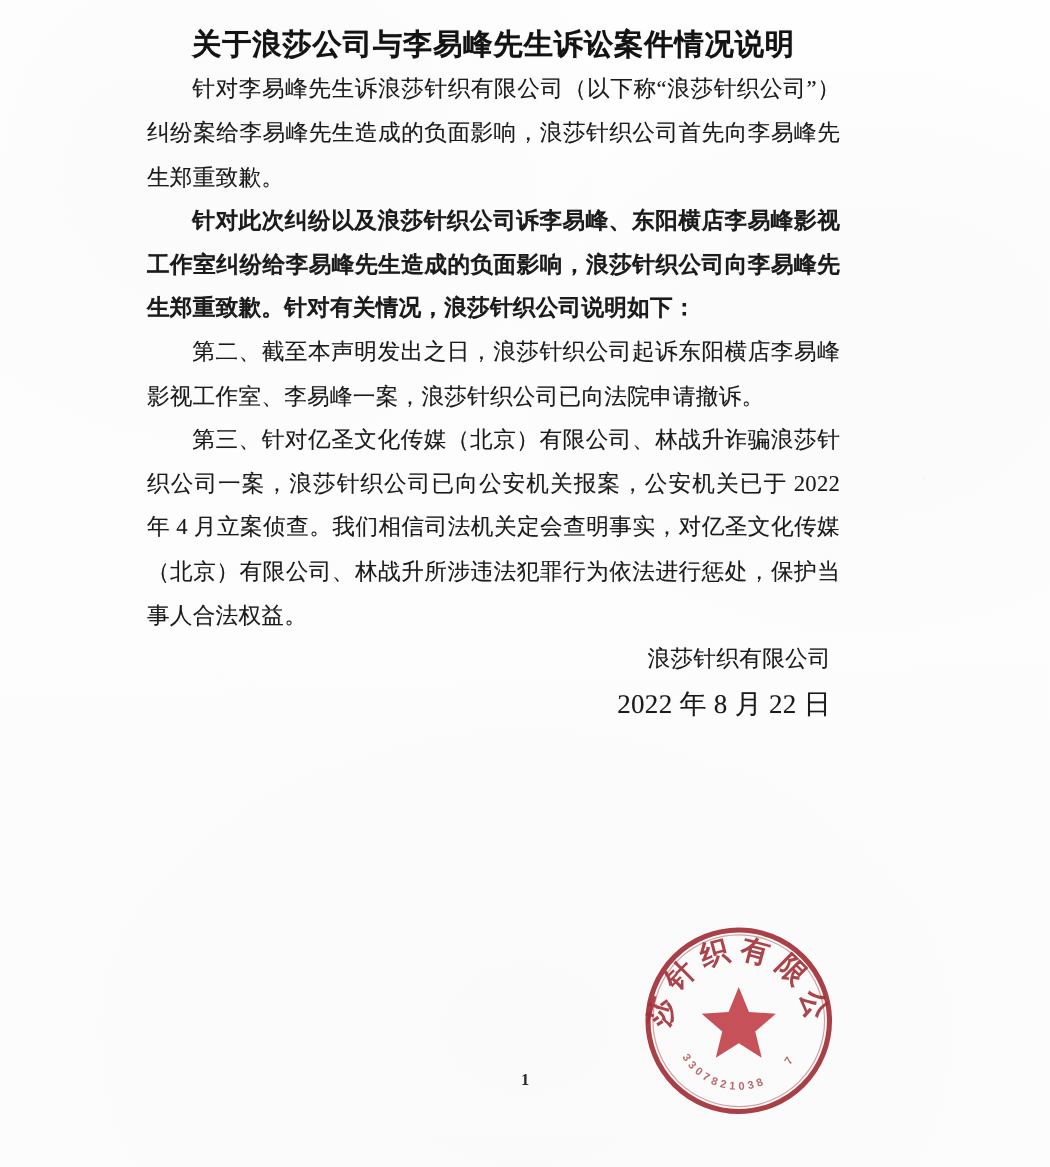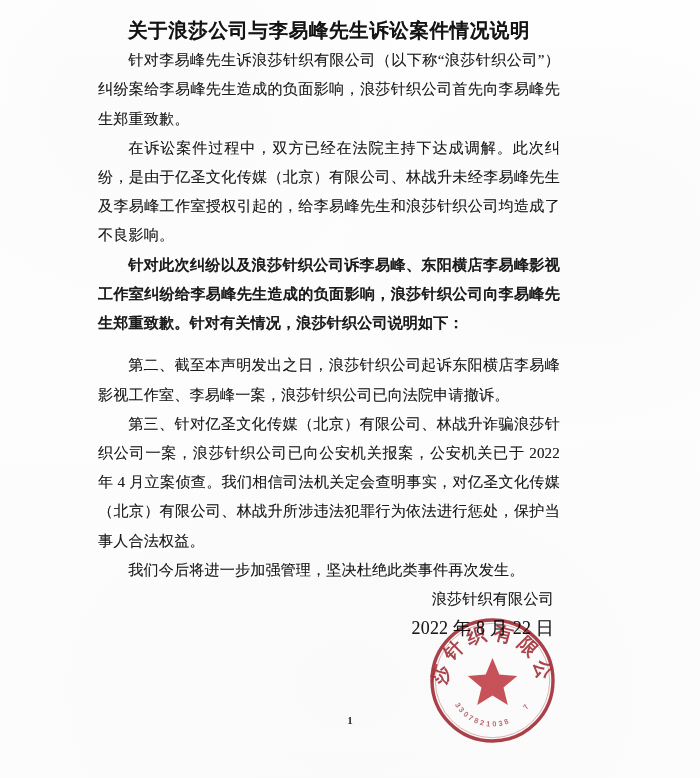--- a/index.html
+++ b/index.html
@@ -74,21 +74,21 @@
     text-align-last: left;
     text-indent: 2em;
     letter-spacing: 0.15px;
     text-shadow: 0 0 0.45px rgba(0,0,0,0.35);
     word-break: break-all;
   }
   .para.p1 { margin-top: 1px; }
   .para.p2 { margin-top: 0px; }
   .para.p3 { margin-top: 0px; font-weight: bold; }
   .para.p4 { margin-top: 0px; }
-  .para.p5 { margin-top: 13px; }
+  .para.p5 { margin-top: 0px; }
   .para.p6 { margin-top: 0px; }
   .para.p7 { margin-top: 0px; }
 
   
   .signature-block {
     margin-top: 0px;
     padding-right: 6px;
     text-align: right;
   }
   .sig-line {
@@ -142,30 +142,28 @@
 
 <div class="page">
   <div class="scan-noise"></div>
 
   <div class="doc">
 
     <h1 class="doc-title">关于浪莎公司与李易峰先生诉讼案件情况说明</h1>
 
     <p class="para p1">针对李易峰先生诉浪莎针织有限公司（以下称“浪莎针织公司”）纠纷案给李易峰先生造成的负面影响，浪莎针织公司首先向李易峰先生郑重致歉。</p>
 
-    <p class="para p2">在诉讼案件过程中，双方已经在法院主持下达成调解。此次纠纷，是由于亿圣文化传媒（北京）有限公司、林战升未经李易峰先生及李易峰工作室授权引起的，给李易峰先生和浪莎针织公司均造成了不良影响。</p>
 
     <p class="para p3">针对此次纠纷以及浪莎针织公司诉李易峰、东阳横店李易峰影视工作室纠纷给李易峰先生造成的负面影响，浪莎针织公司向李易峰先生郑重致歉。针对有关情况，浪莎针织公司说明如下：</p>
 
 
     <p class="para p5">第二、截至本声明发出之日，浪莎针织公司起诉东阳横店李易峰影视工作室、李易峰一案，浪莎针织公司已向法院申请撤诉。</p>
 
     <p class="para p6">第三、针对亿圣文化传媒（北京）有限公司、林战升诈骗浪莎针织公司一案，浪莎针织公司已向公安机关报案，公安机关已于 2022 年 4 月立案侦查。我们相信司法机关定会查明事实，对亿圣文化传媒（北京）有限公司、林战升所涉违法犯罪行为依法进行惩处，保护当事人合法权益。</p>
 
-    <p class="para p7">我们今后将进一步加强管理，坚决杜绝此类事件再次发生。</p>
 
     <div class="signature-block">
       <div class="sig-line">浪莎针织有限公司</div>
       <div class="sig-date">2022 年 8 月 22 日</div>
     </div>
 
   </div>
 
   <div class="seal">
     <svg viewBox="0 0 137 137" xmlns="http://www.w3.org/2000/svg">

